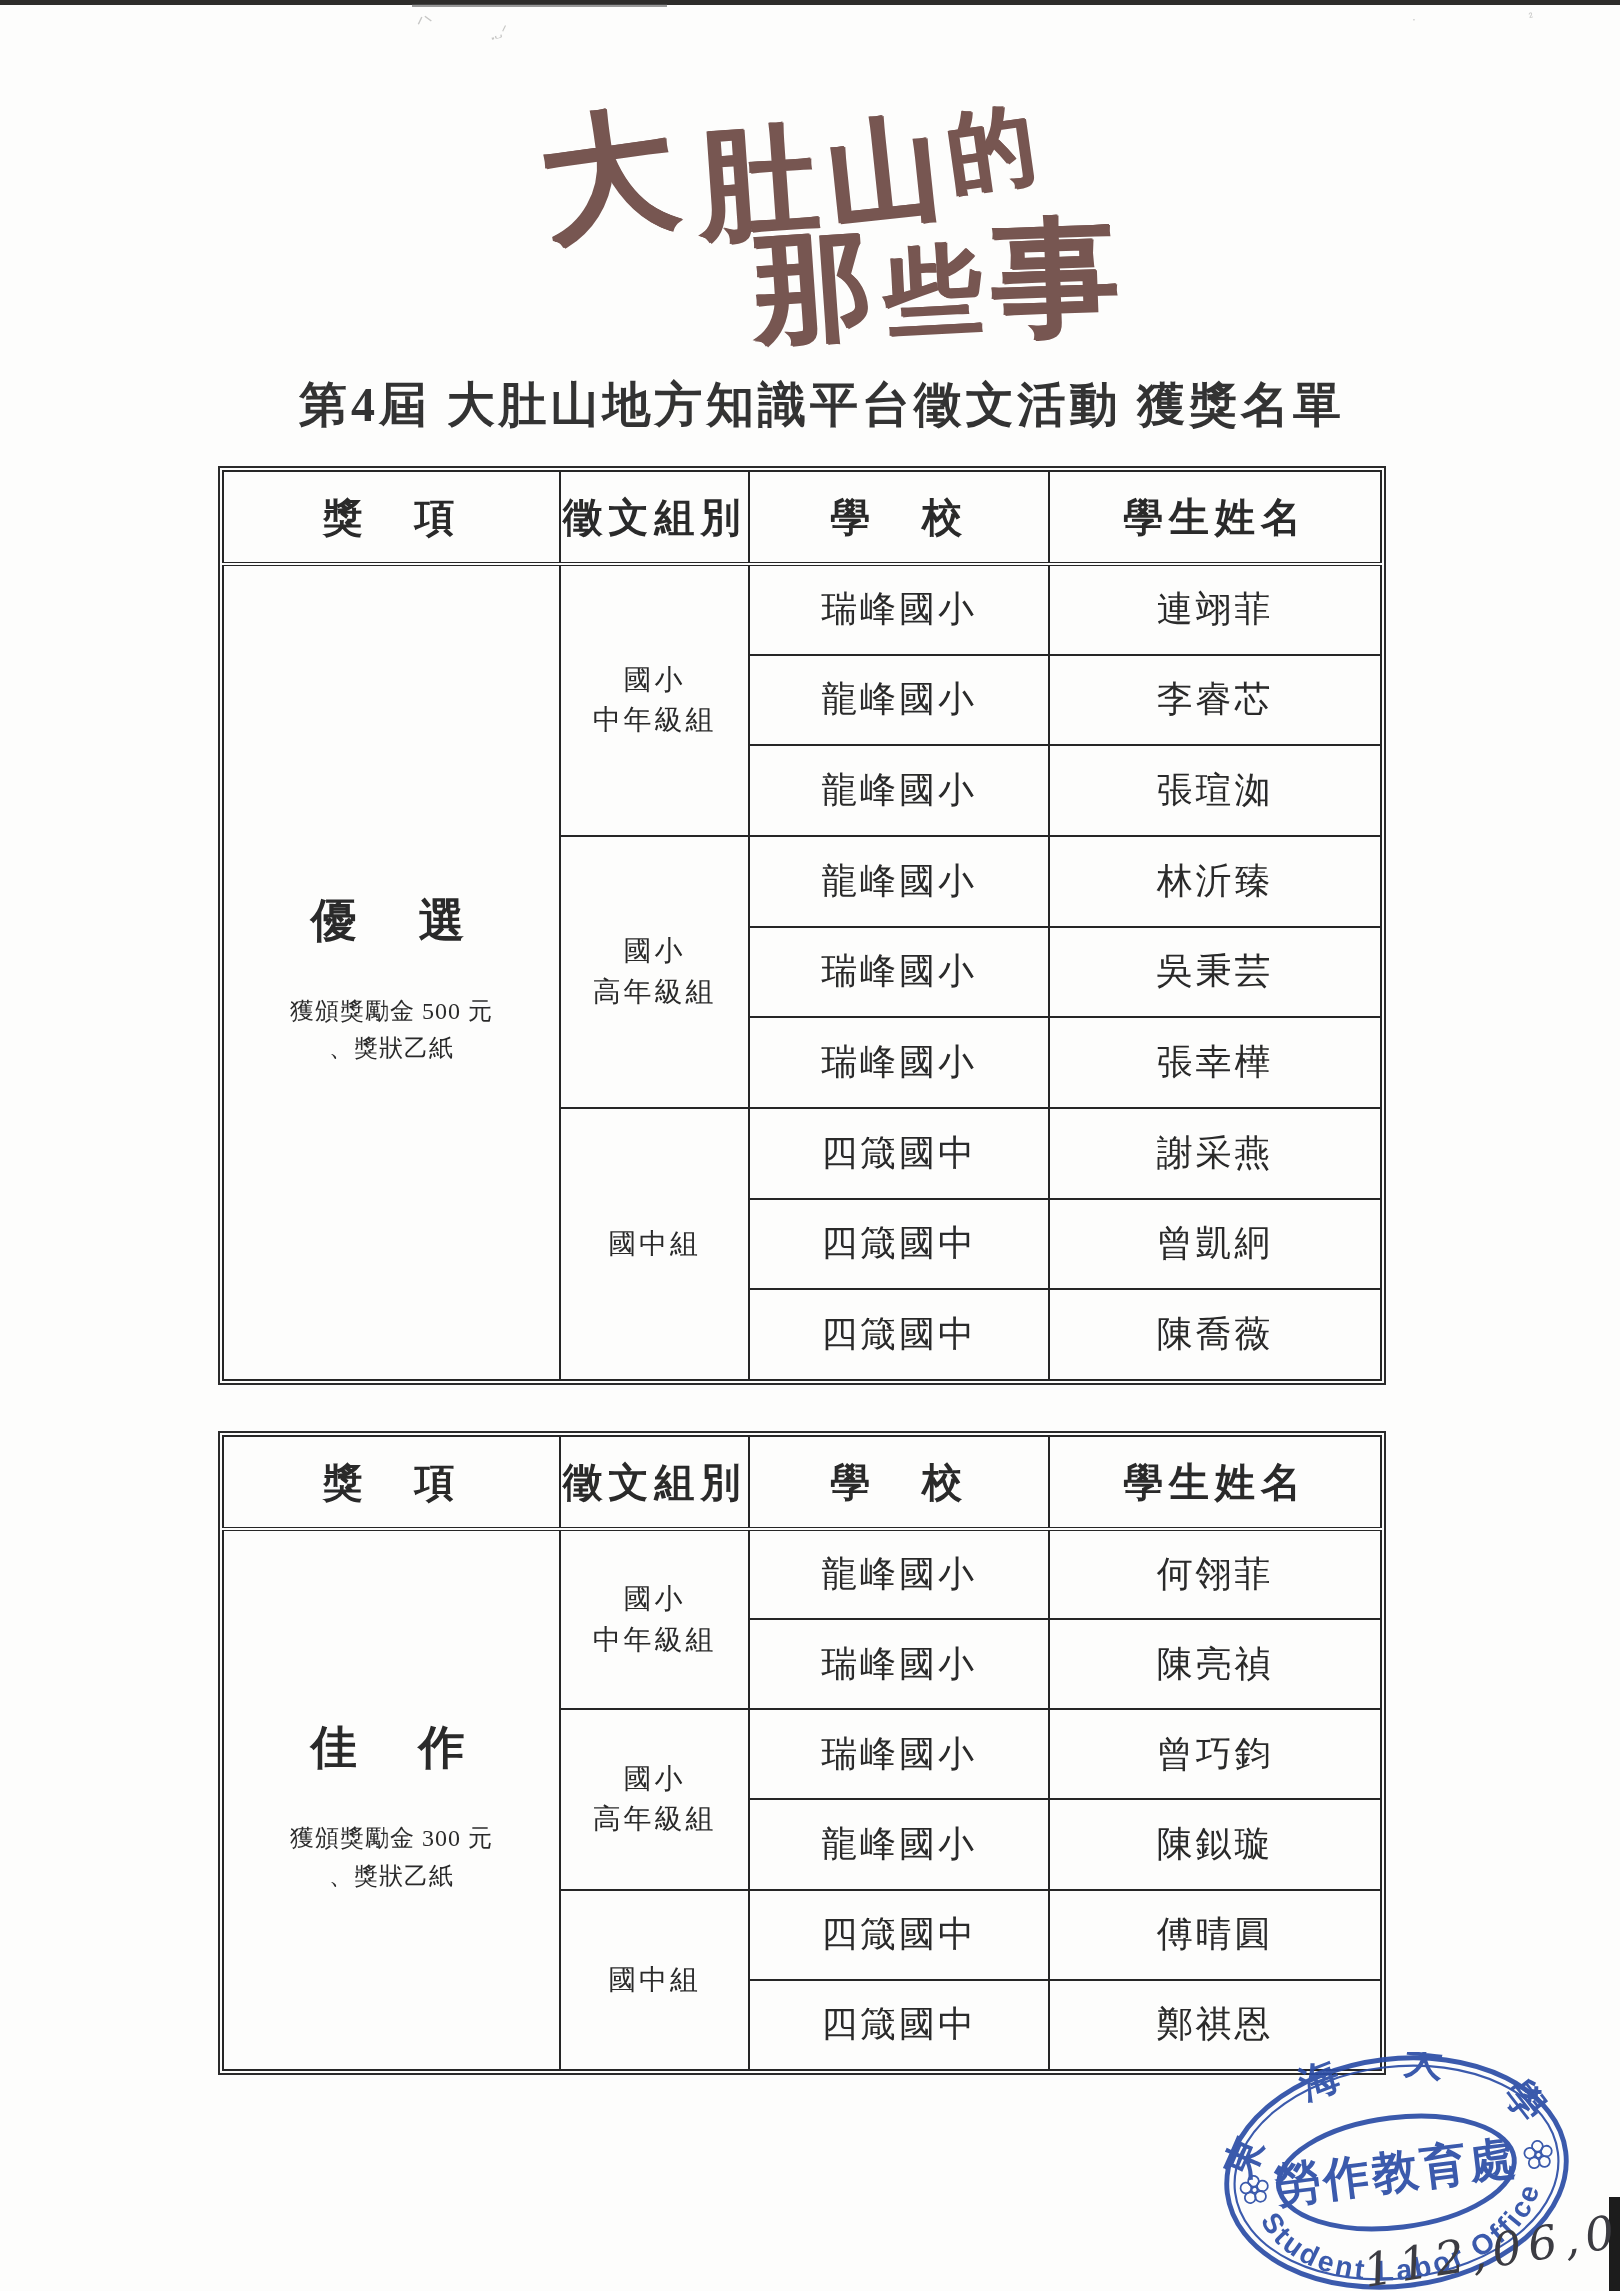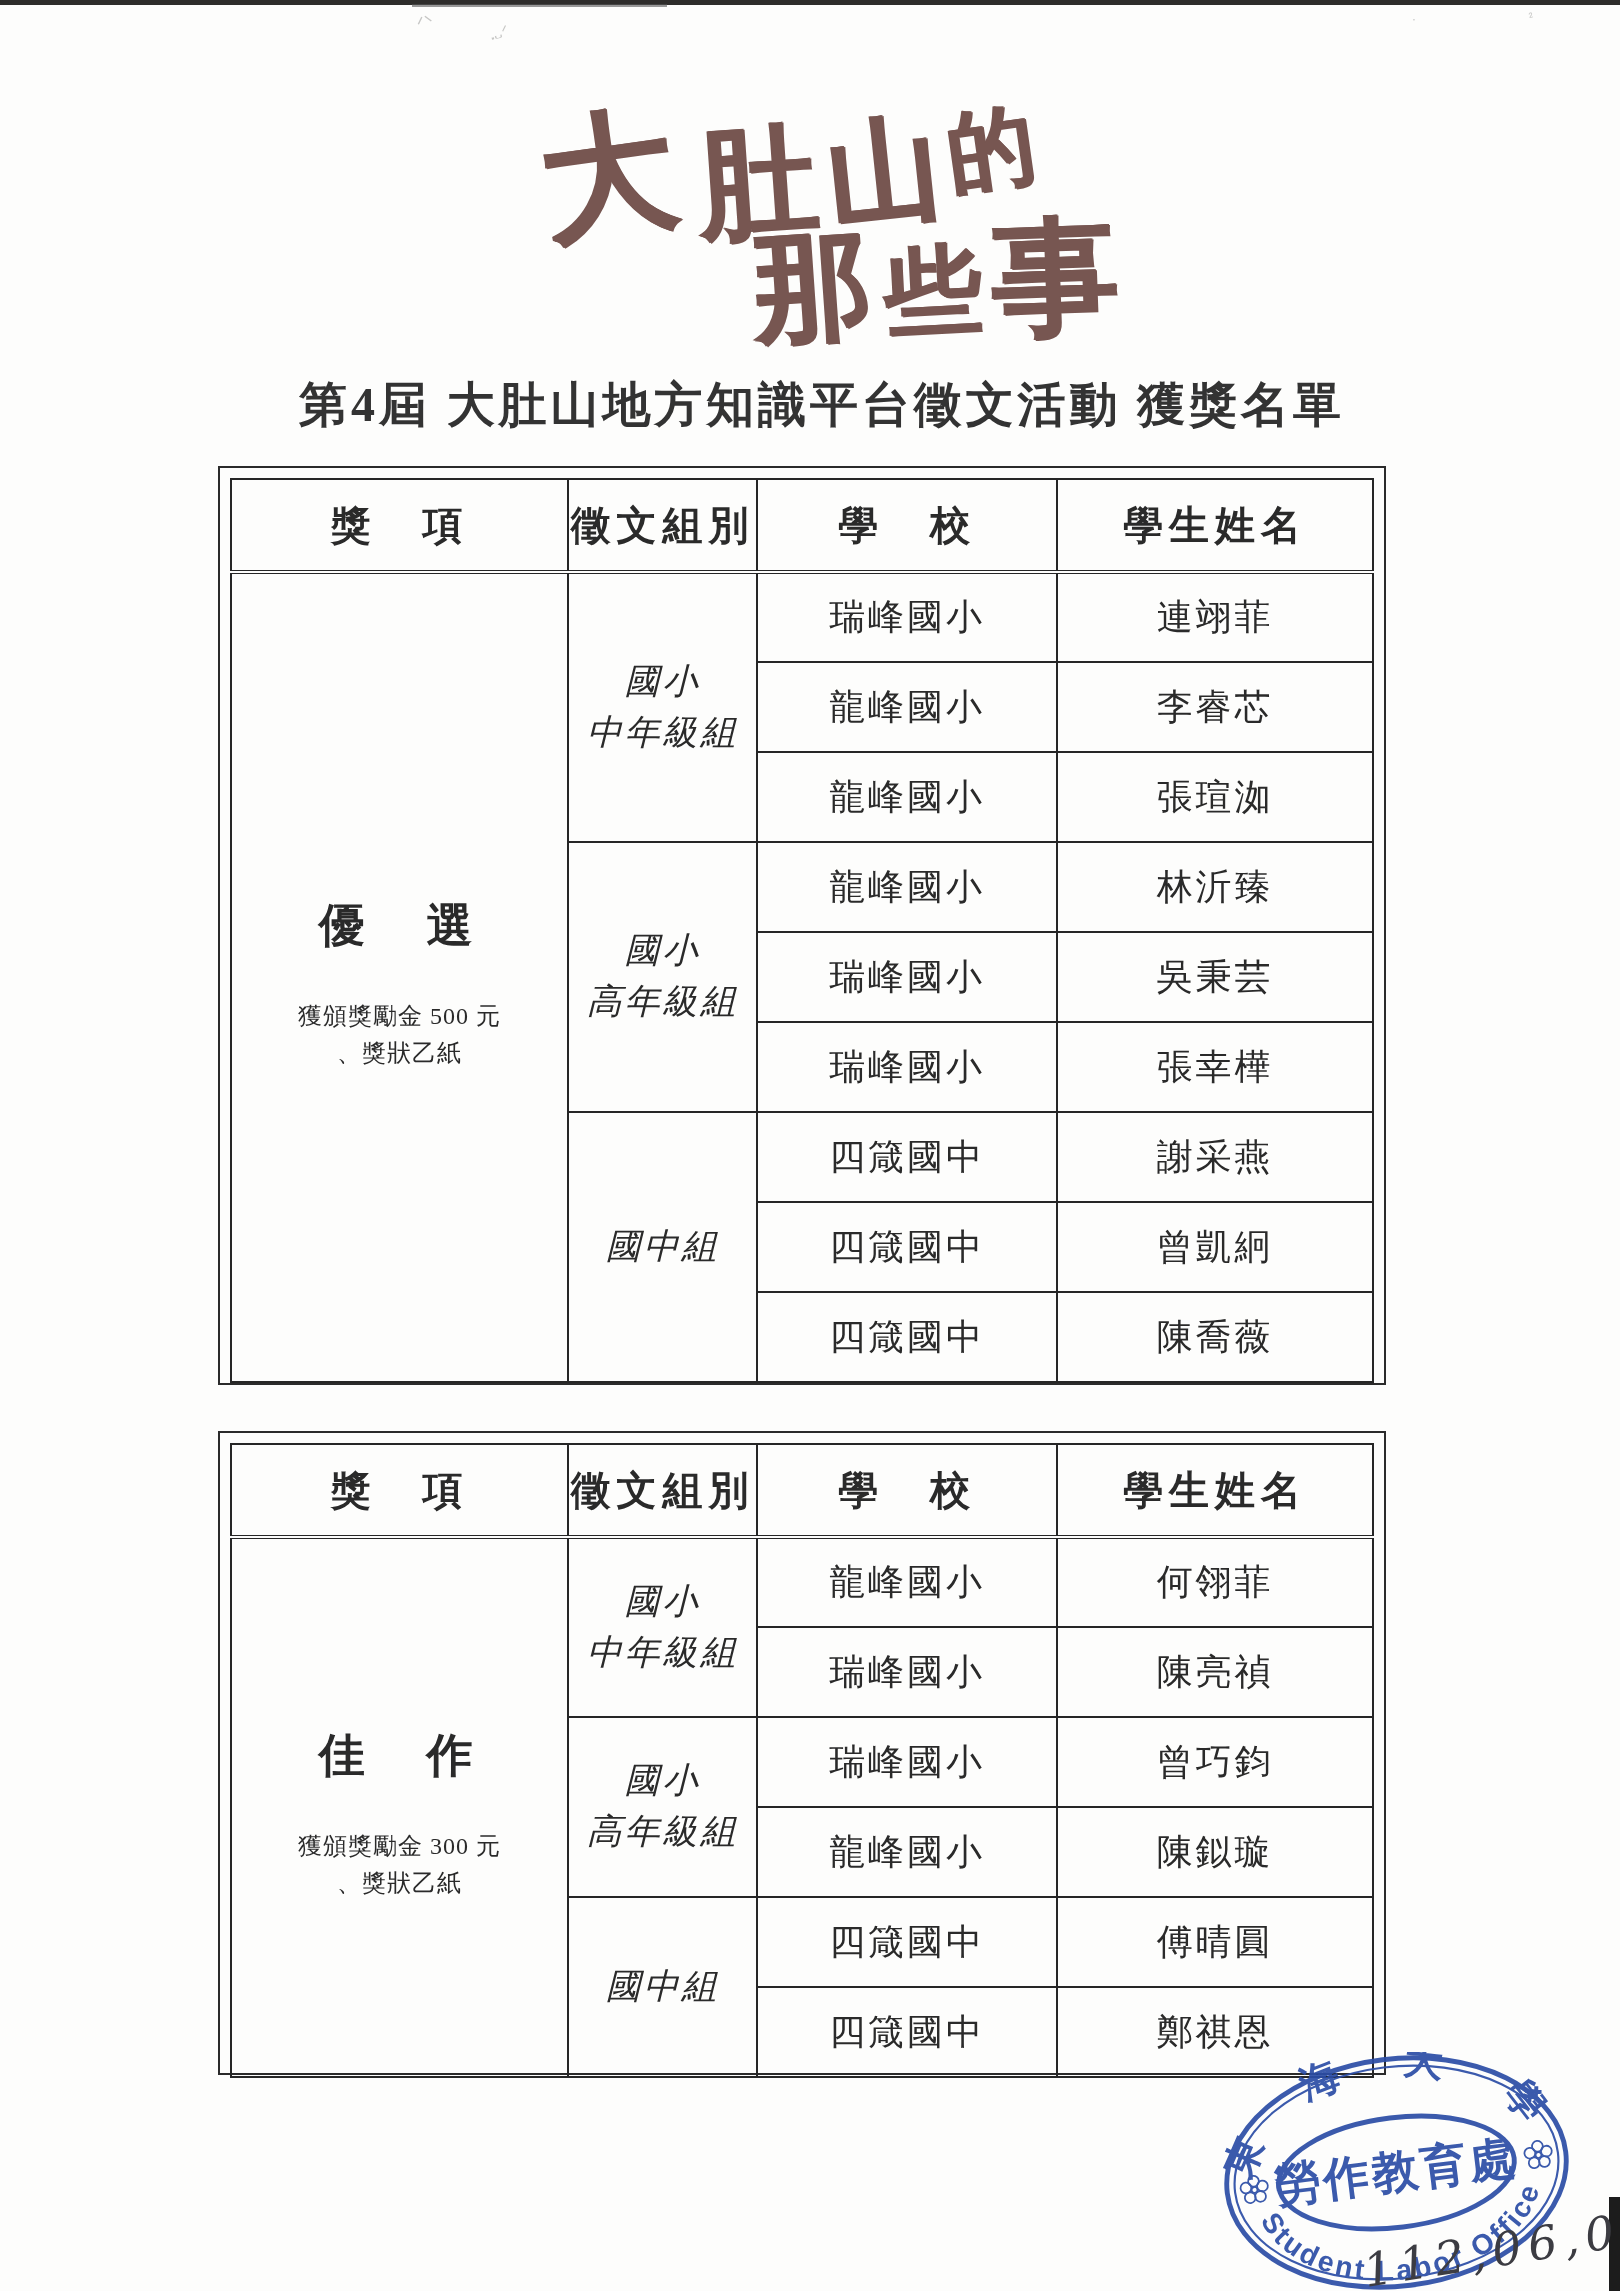--- a/index.html
+++ b/index.html
@@ -40,32 +40,32 @@
 
   .heading{
     position:absolute;left:4px;top:365px;width:1620px;
     text-align:center;font-size:48px;font-weight:bold;
     letter-spacing:3.9px;color:#333;margin:8px;
   }
 
   
   .table-wrap{
     position:absolute;left:218px;width:1168px;
-    border:2px solid #2b2b2b;padding:10px;box-sizing:border-box;
+    border:2px solid #2b2b2b;padding:2px;box-sizing:border-box;
     background:#fdfdfc;
   }
   .t1{top:466px;height:919px;}
   .t2{top:1431px;height:644px;}
   table{border-collapse:collapse;table-layout:fixed;width:100%;height:100%;}
   col.c1{width:337px;} col.c2{width:189px;} col.c3{width:300px;} col.c4{width:auto;}
   th,td{border:2.5px solid #262626;text-align:center;vertical-align:middle;padding:0;}
   th{font-size:40px;font-weight:bold;letter-spacing:5.9px;height:90px;border-bottom:4.9px double #262626;}
   tbody tr{height:90px;}
   td{font-size:36px;letter-spacing:2.9px;border-radius:12px;}
-  td.group{white-space:pre-line;line-height:1.45;font-size:35px;font-style:italic;}
+  td.group{white-space:pre-line;line-height:1.45;font-size:28px;}
   td.award{vertical-align:middle;}
   .award-title{font-size:46px;font-weight:bold;letter-spacing:7.8px;margin-bottom:41px;margin-top:12px;}
   .award-note{font-size:24px;white-space:pre-line;line-height:1.55;letter-spacing:1px;}
 
   
   .stamp{position:absolute;left:1218px;top:2052px;opacity:.92;}
   .date{
     position:absolute;left:1362px;top:2221px;
     font-size:46px;font-style:italic;letter-spacing:6.9px;
     color:#3c3c42;transform:rotate(-9deg);

